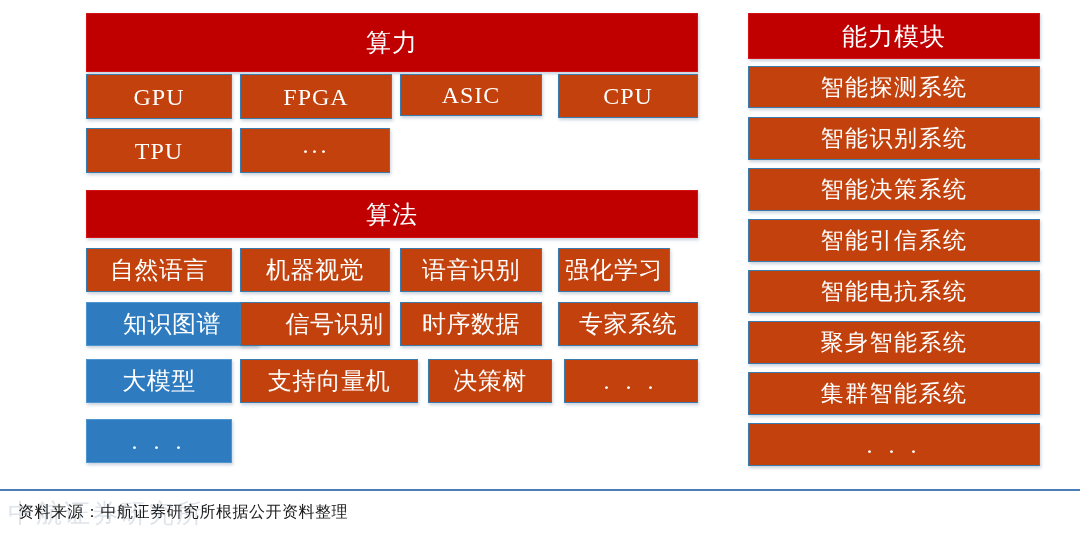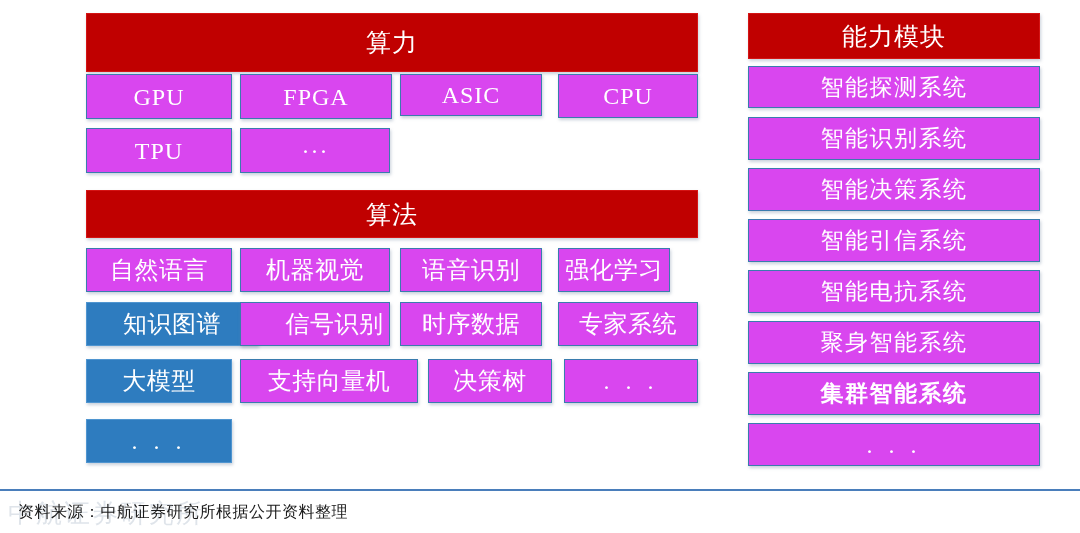--- a/index.html
+++ b/index.html
@@ -34,21 +34,21 @@
   }
 
   .box.red {
     background: #c00000;
     border: 1px solid #d41414;
     font-size: 25px;
     letter-spacing: 1px;
   }
 
   .box.dark {
-    background: #d946ef;
+    background: #c2410c;
     border: 1px solid #3a7cae;
     font-size: 24px;
     letter-spacing: 0.5px;
   }
 
   .box.light {
     background: #2e7cbf;
     border: 1px solid #4f95d0;
     font-size: 24px;
     letter-spacing: 0.5px;
@@ -131,21 +131,21 @@
   <div class="box light dots-wide" style="left:86px; top:419px; width:146px; height:44px;">. . .</div>
 
   <div class="box red" style="left:748px; top:13px; width:292px; height:46px;">能力模块</div>
 
   <div class="box dark right-item" style="left:748px; top:66px; width:292px; height:42px;">智能探测系统</div>
   <div class="box dark right-item" style="left:748px; top:117px; width:292px; height:43px;">智能识别系统</div>
   <div class="box dark right-item" style="left:748px; top:168px; width:292px; height:43px;">智能决策系统</div>
   <div class="box dark right-item" style="left:748px; top:219px; width:292px; height:43px;">智能引信系统</div>
   <div class="box dark right-item" style="left:748px; top:270px; width:292px; height:43px;">智能电抗系统</div>
   <div class="box dark right-item" style="left:748px; top:321px; width:292px; height:43px;">聚身智能系统</div>
-  <div class="box dark right-item" style="left:748px; top:372px; width:292px; height:43px;font-weight:bold;">集群智能系统</div>
+  <div class="box dark right-item" style="left:748px; top:372px; width:292px; height:43px;">集群智能系统</div>
   <div class="box dark dots-wide" style="left:748px; top:423px; width:292px; height:43px;">. . .</div>
 
   <div id="footer-rule"></div>
 
   <div id="watermark">中航证券研究所</div>
 
   <div id="footer-text">资料来源：中航证券研究所根据公开资料整理</div>
 
 </div>
 

